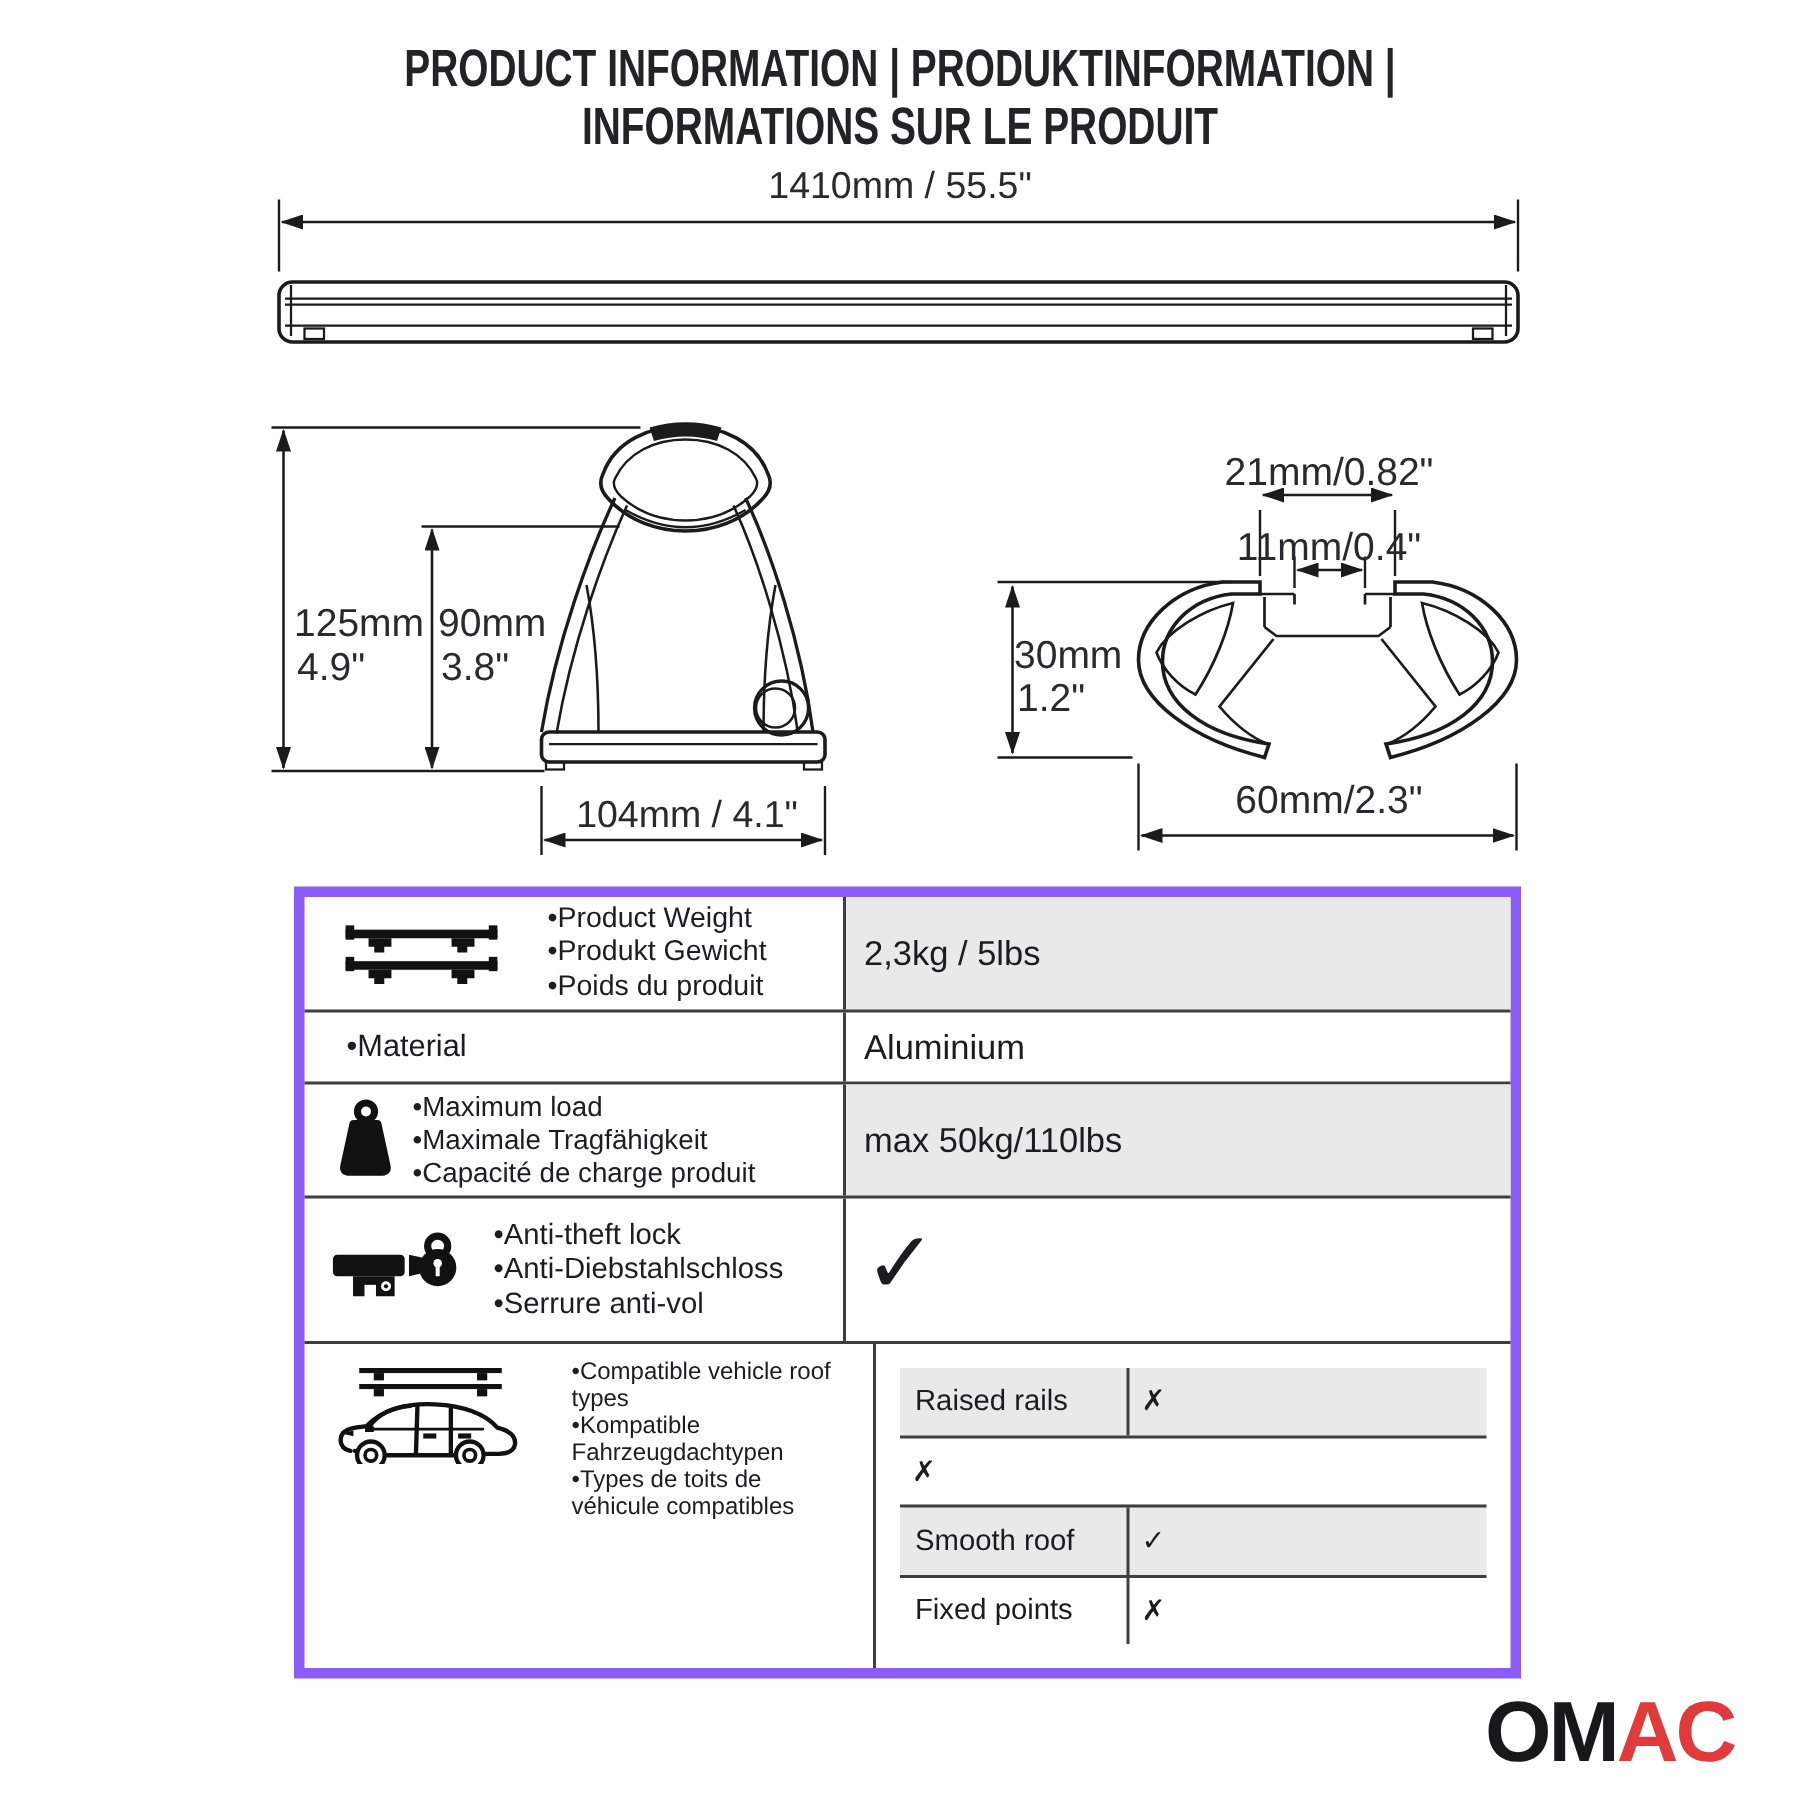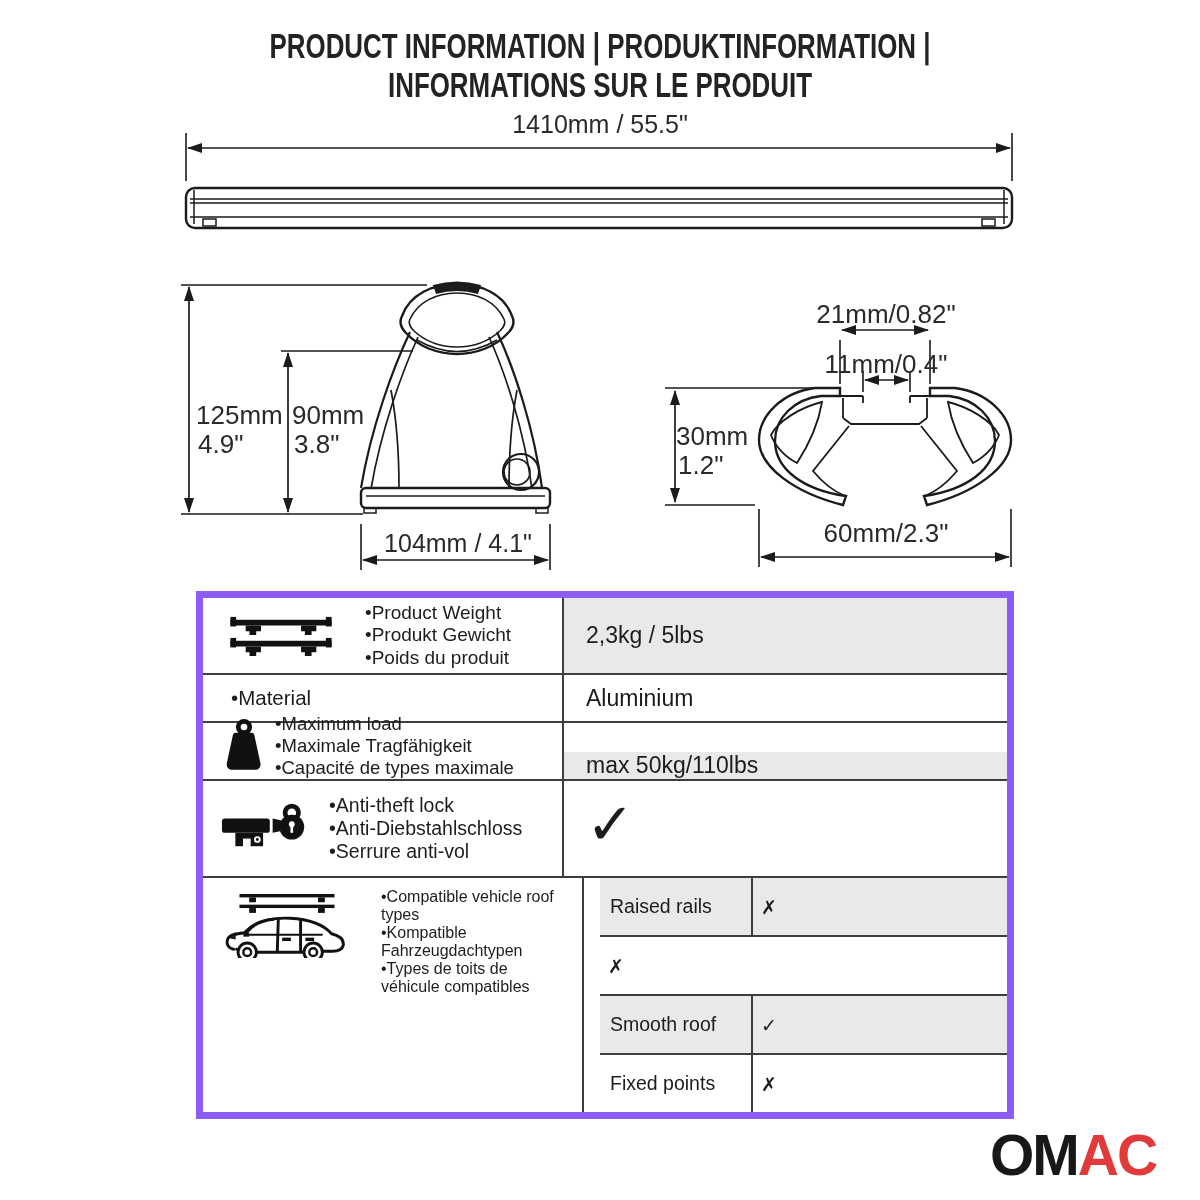--- a/index.html
+++ b/index.html
@@ -16,21 +16,21 @@
   
   svg{display:block;}
   .ln{stroke:#1b1b1b;fill:none;}
   
   .spec{position:absolute;left:196px;top:591px;width:818px;height:528px;
         border:7px solid #8b5cf6;box-sizing:border-box;display:flex;flex-direction:column;}
   .trow{display:flex;box-sizing:border-box;width:100%;}
   .trow + .trow{border-top:2px solid #3e3e3e;}
   .lcell{width:361px;box-sizing:border-box;border-right:2px solid #3e3e3e;
          display:flex;align-items:center;}
-  .rcell{flex:1;display:flex;align-items:center;box-sizing:border-box;padding-left:22px;
+  .rcell{flex:1;display:flex;align-items:center;box-sizing:border-box;padding-left:12px;
          font-size:23px;}
   .g{background:#e9e9ea;}
   .lbl{color:#1d1d1f;}
   .r1 .lbl{font-size:19px;line-height:22.5px;}
   .r2 .lbl{font-size:20.5px;}
   .r3 .lbl{font-size:18.5px;line-height:22px;}
   .r4 .lbl{font-size:19.5px;line-height:23px;}
   .bigcheck{font-family:"DejaVu Sans","Liberation Sans",sans-serif;
             font-size:58px;font-weight:700;line-height:0.9;margin-top:-8px;}
   .r5cell{flex-direction:row;align-items:stretch;display:flex;margin-left:20px;}
@@ -174,30 +174,30 @@
     <div class="rcell g">2,3kg / 5lbs</div>
   </div>
 
   <div class="trow r2" style="height:48px;">
     <div class="lcell" style="padding-left:28px;">
       <div class="lbl">•Material</div>
     </div>
     <div class="rcell">Aluminium</div>
   </div>
 
-  <div class="trow r3" style="height:58px;align-items:flex-end;">
+  <div class="trow r3" style="height:76px;">
     <div class="lcell">
       <svg width="38" height="56" viewBox="0 0 40 58" style="margin-left:22px;">
         <circle cx="20" cy="9" r="6" fill="none" stroke="#111" stroke-width="5"></circle>
         <path d="M12 15 h16 c1.4 0 2.4 .9 2.8 2.2 l6.4 29.5 c.9 4.2 -1.4 7.3 -5.6 7.3 h-24 c-4.2 0 -6.5 -3.1 -5.6 -7.3 l6.4 -29.5 c.4 -1.3 1.4 -2.2 2.8 -2.2 z" fill="#111"></path>
       </svg>
       <div class="lbl" style="margin-left:12px;">
         <div>•Maximum load</div>
         <div>•Maximale Tragfähigkeit</div>
-        <div>•Capacité de types maximale</div>
+        <div>•Capacité de charge produit</div>
       </div>
     </div>
     <div class="rcell g">max 50kg/110lbs</div>
   </div>
 
   <div class="trow r4" style="height:97px;">
     <div class="lcell">
       <svg width="88" height="60" viewBox="0 0 92 62" style="margin-left:18px;">
         <rect x="1" y="20" width="50" height="15" rx="3" fill="#111"></rect>
         <polygon points="54,20 63,22 63,33 54,35" fill="#111"></polygon>
@@ -254,21 +254,21 @@
               <circle cx="92" cy="46" r="4" stroke-width="2.5"></circle>
           </g>
         </svg>
       </div>
       <div class="lbl r5lbl" style="margin:10px 14px 0 30px;">
         <div>•Compatible vehicle roof types</div>
         <div>•Kompatible Fahrzeugdachtypen</div>
         <div>•Types de toits de véhicule compatibles</div>
       </div>
     </div>
-    <div class="rcell" style="padding:0;align-items:stretch;margin-left:16px;">
+    <div class="rcell" style="padding:16px;align-items:stretch;">
       <div class="subrows">
         <div class="subrow g">
           <div class="sublabel">Raised rails</div>
           <div class="subval">✗</div>
         </div>
         <div class="subrow">
           <div class="subval">✗</div>
         </div>
         <div class="subrow g">
           <div class="sublabel">Smooth roof</div>

